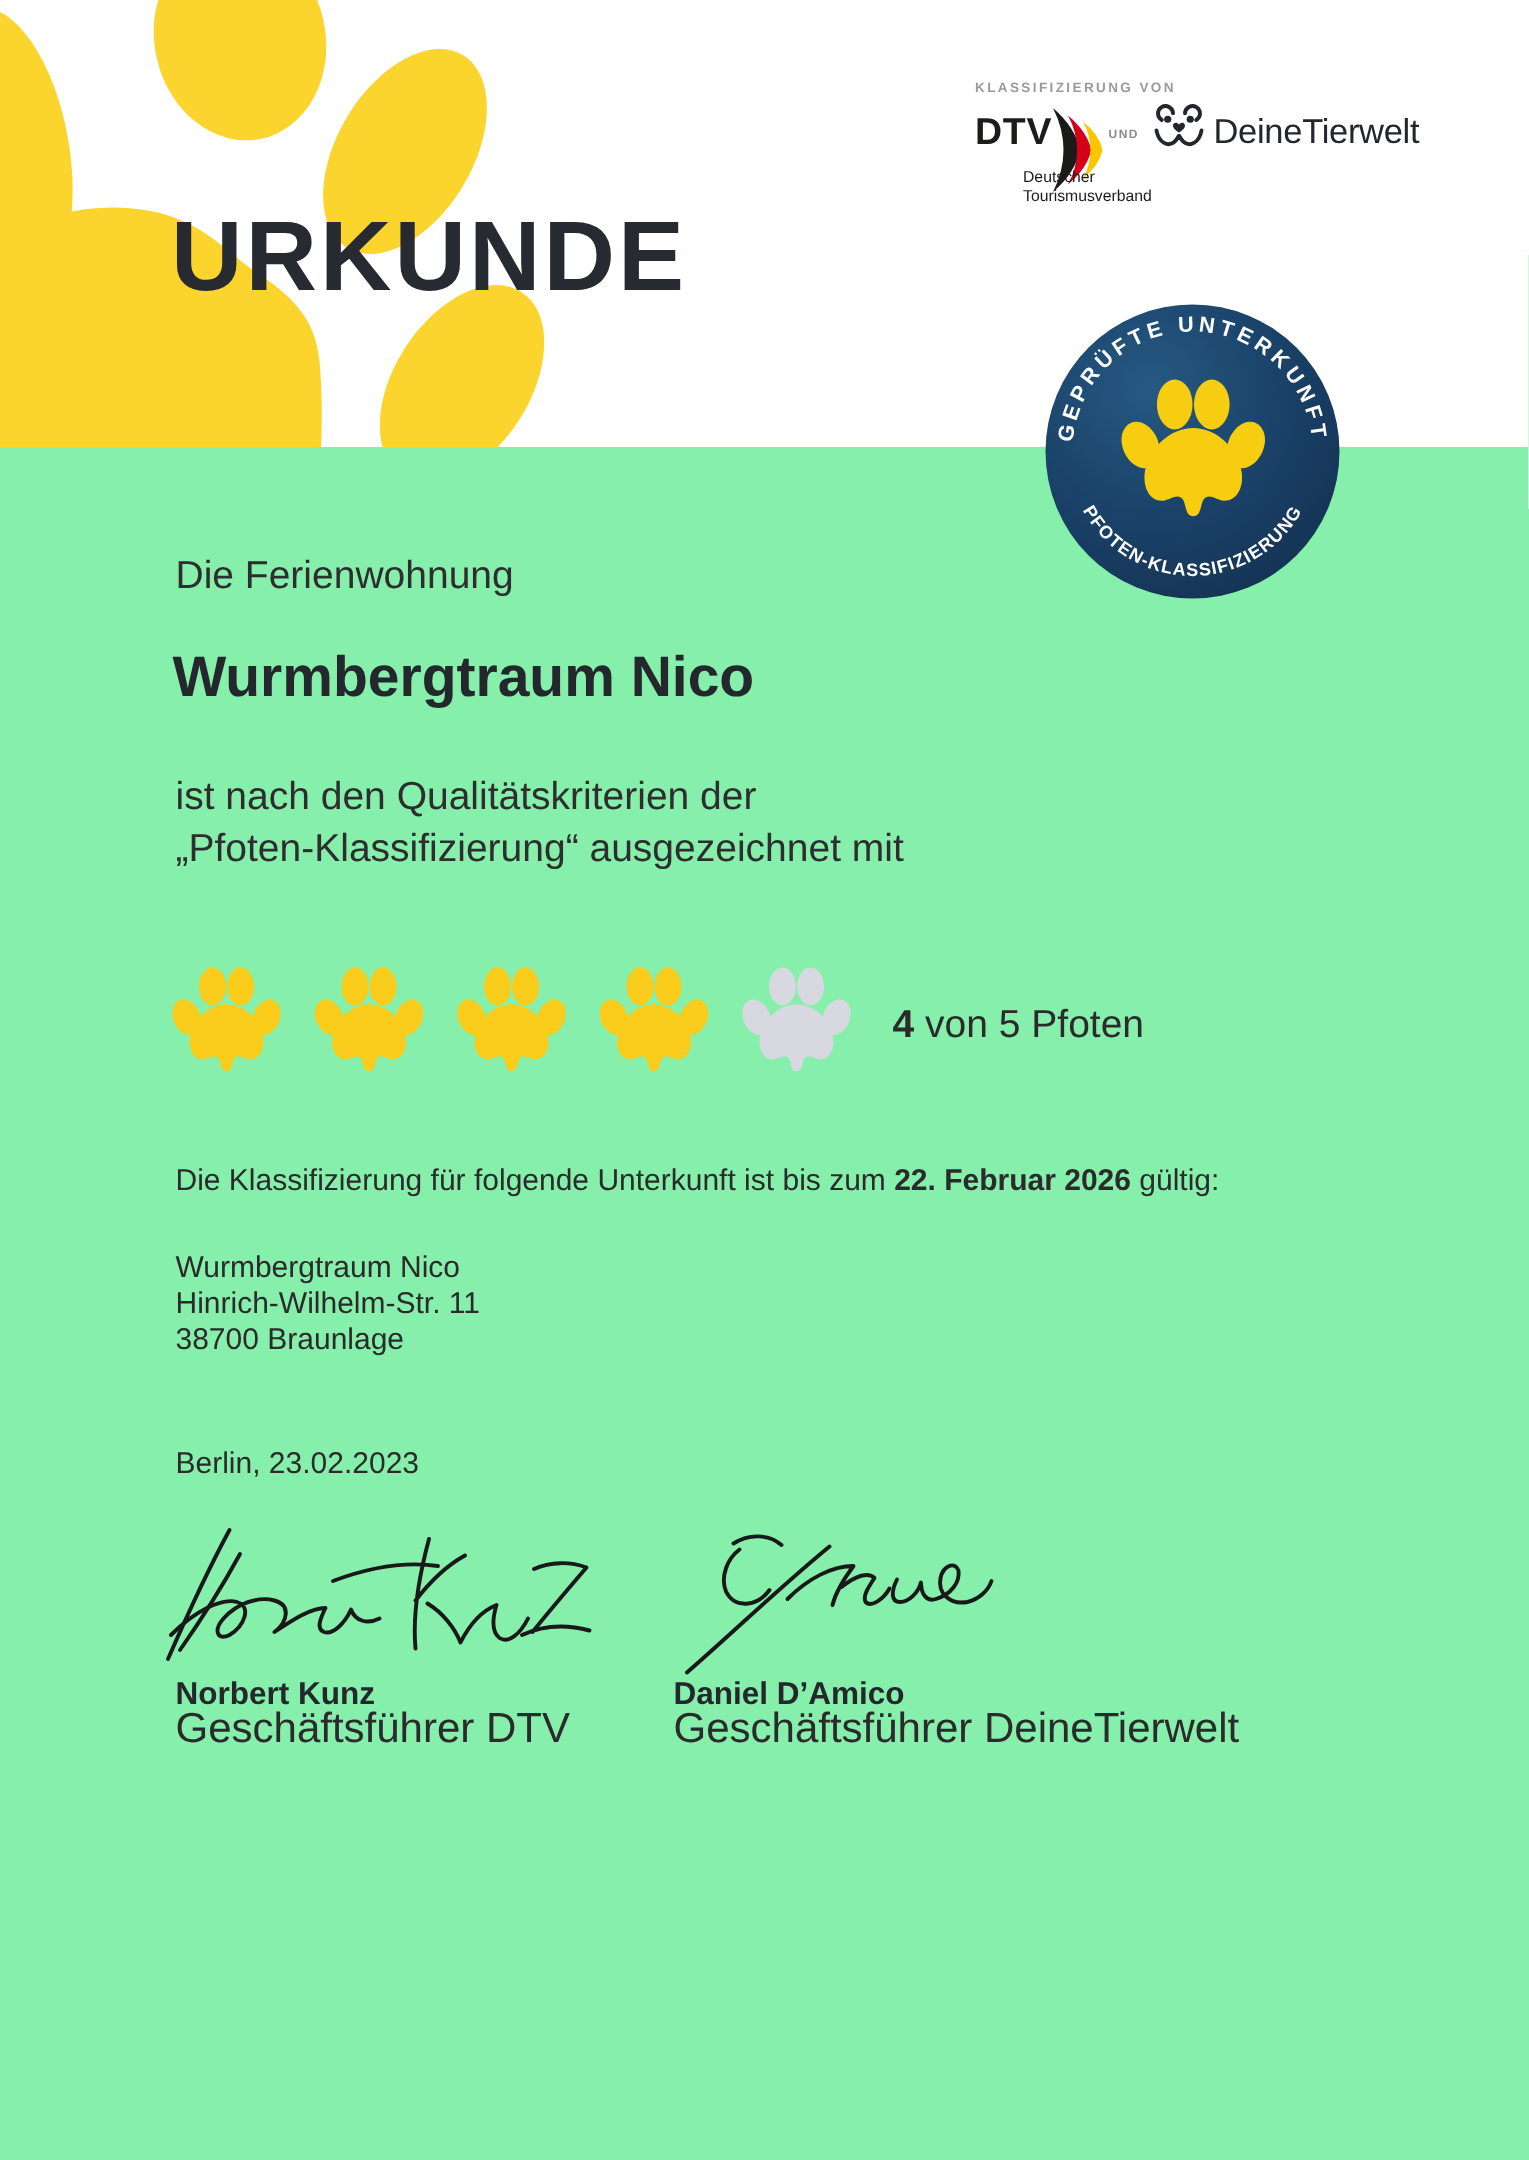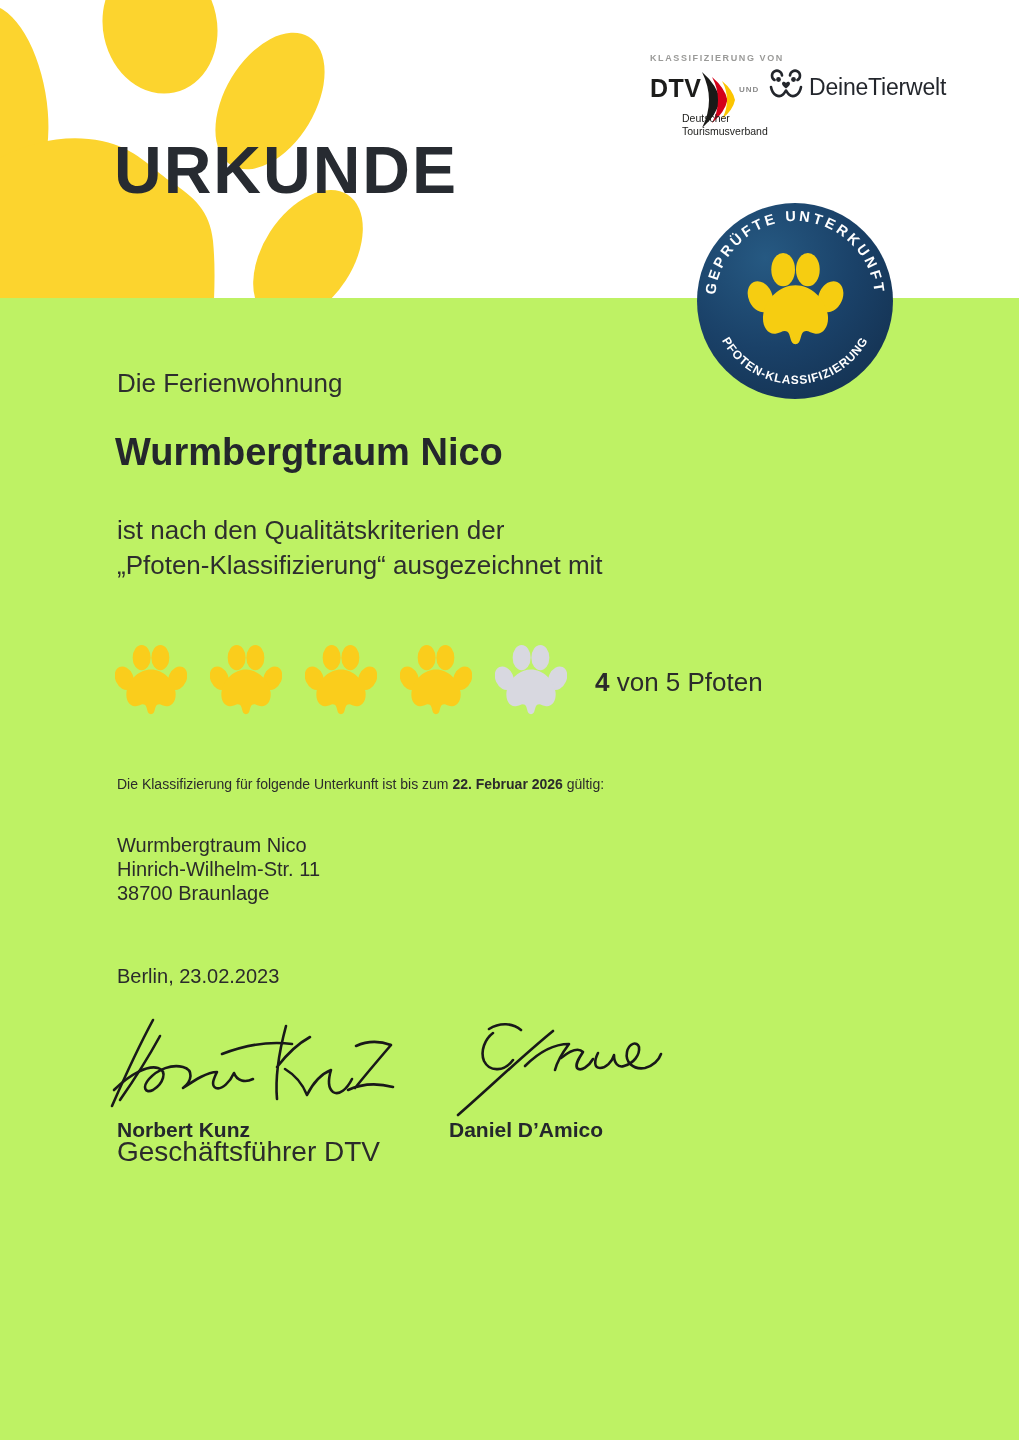--- a/index.html
+++ b/index.html
@@ -1,21 +1,21 @@
 <!DOCTYPE html>
 <html><head>
 <meta charset="utf-8">
 <style>
   * { box-sizing: border-box; }
   html, body { margin: 0; padding: 0; background: #ffffff; }
   .page {
     position: relative;
     width: 1019px;
     height: 1440px;
-    background: #bef264;
+    background: #86efac;
     font-family: "Liberation Sans", sans-serif;
     color: #2E2E2E;
     overflow: hidden;
   }
   .header-band {
     position: absolute; left: 0; top: 0;
     width: 1019px; height: 298px;
     background: #ffffff;
     overflow: hidden;
   }
@@ -62,21 +62,21 @@
   .intro-line { left: 117px; top: 368px; font-size: 26px; color: #2E2E2E; }
   .property-name { left: 115px; top: 431px; font-size: 38px; font-weight: 700; color: #24272C; }
   .statement { left: 117px; top: 513px; font-size: 26px; line-height: 35px; color: #2E2E2E; }
   .rating-row { left: 115px; top: 645px; display: flex; align-items: center; }
   .rating-row .paws { display: flex; gap: 23px; }
   .paw { width: 72px; height: 75px; }
   .paw-active { color: #FACD1C; }
   .paw-inactive { color: #D8D8E0; }
   .rating-label { font-size: 26px; margin-left: 28px; color: #2B2B2B; white-space: nowrap; }
   .rating-label b { font-weight: 700; }
-  .validity-line { left: 117px; top: 776px; font-size: 14px; color: #2B2B2B; white-space: nowrap; text-align: center; }
+  .validity-line { left: 117px; top: 776px; font-size: 20px; color: #2B2B2B; white-space: nowrap; text-align: center; }
   .validity-line b { font-weight: 700; }
   .address-block { left: 117px; top: 833px; font-size: 20px; line-height: 24px; color: #2B2B2B; }
   .place-date { left: 117px; top: 965px; font-size: 20px; color: #2B2B2B; }
   .sig-svg { position: absolute; }
   .sig-block { position: absolute; }
   .sig-name { font-size: 21px; font-weight: 700; color: #24272C; line-height: 22px; }
   .sig-role { font-size: 28px; color: #2B2B2B; line-height: 22px; }
 </style>
 </head>
 <body>
@@ -214,15 +214,16 @@
       <path d="M158 35 C154 43 154 50 160 50 C166 50 172 44 174 37 C174 45 178 50 184 48 C194 45 200 37 199 29 C197 23 189 25 187 34 C185 44 193 52 205 50 C213 48 219 42 221 36"></path>
     </g>
   </svg>
 
   <div class="sig-block" style="left:117px; top:1119px">
     <div class="sig-name">Norbert Kunz</div>
     <div class="sig-role">Geschäftsführer DTV</div>
   </div>
   <div class="sig-block" style="left:449px; top:1119px">
     <div class="sig-name">Daniel D’Amico</div>
+    <div class="sig-role">Geschäftsführer DeineTierwelt</div>
   </div>
 
 </div>
 
 </body></html>

